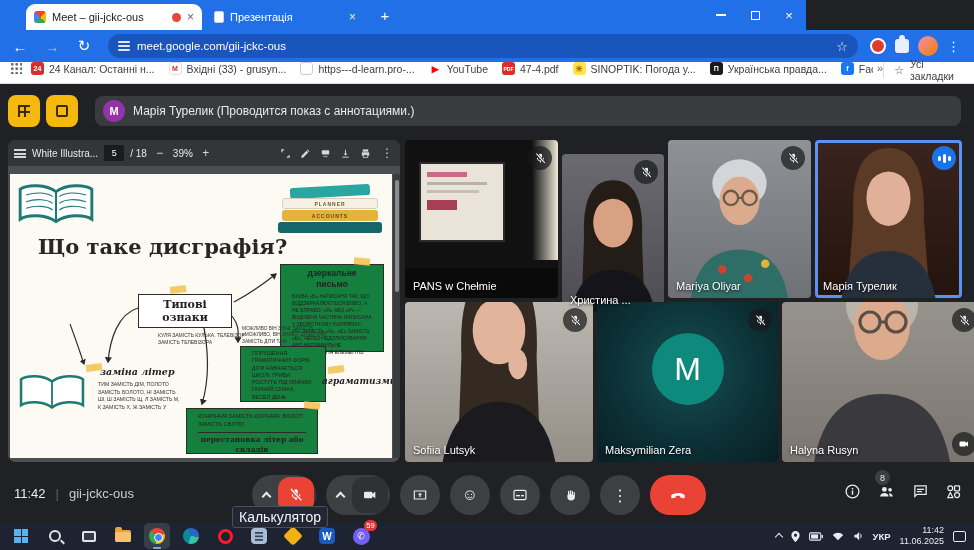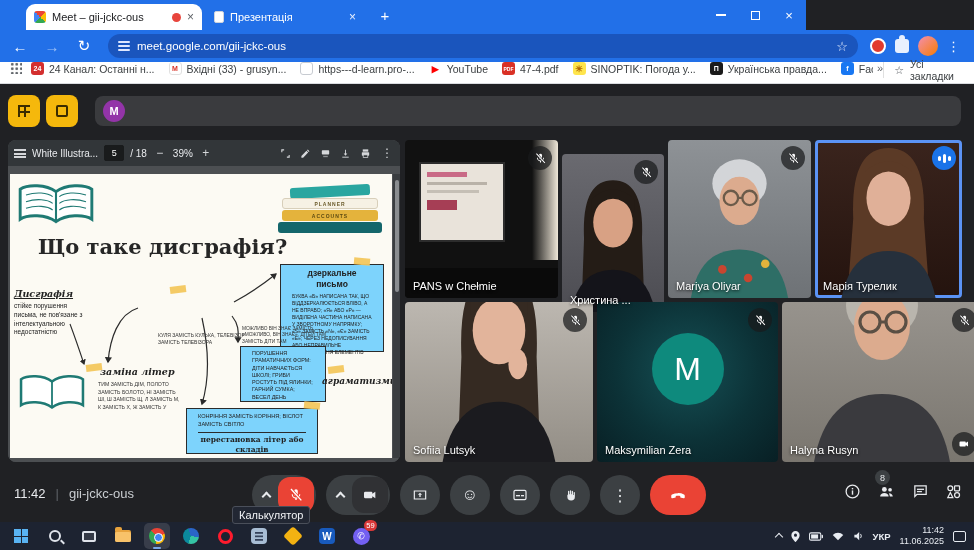--- a/index.html
+++ b/index.html
@@ -75,21 +75,21 @@
 .pdficons svg{display:block}
 .viewport{position:absolute;left:0;top:34px;width:392px;height:348px;background:#4c4f52}
 .slide{position:absolute;left:2px;top:0;width:382px;height:284px;background:#fcfaf3;overflow:hidden;color:#222}
 .vscroll{position:absolute;right:0;top:0;width:7px;height:284px;background:#3a3d40}
 .vthumb{position:absolute;left:1.5px;top:6px;width:4px;height:112px;border-radius:2px;background:#8a8d90}
 .hscroll{position:absolute;left:2px;bottom:2px;width:380px;height:7px;background:#3a3d40;border-radius:3px}
 .hthumb{position:absolute;left:58px;top:1.5px;width:190px;height:4px;border-radius:2px;background:#8a8d90}
 
 
 .slide-title{position:absolute;left:28px;top:60px;font-family:"DejaVu Serif",serif;font-weight:bold;font-size:21px;color:#262626}
-.box{position:absolute;border:1px solid #2b2b2b;background:#7dd3fc;padding:3px 11px;font-size:5.5px;line-height:1.35;text-transform:uppercase}
+.box{position:absolute;border:1px solid #2b2b2b;background:#15803d;padding:3px 11px;font-size:5.5px;line-height:1.35;text-transform:uppercase}
 .mirror-box{left:270px;top:90px;width:104px;height:88px}
 .mb-title{font-weight:bold;font-size:8.5px;text-transform:none;text-align:center;margin-bottom:2px}
 .mb-text{font-size:5px;line-height:1.4}
 .def-block{position:absolute;left:4px;top:114px;width:74px}
 .def-title{font-family:"DejaVu Serif",serif;font-style:italic;font-weight:bold;font-size:9.5px;text-decoration:underline;margin-bottom:3px}
 .def-text{font-size:6.5px;line-height:1.35}
 .signs{position:absolute;left:128px;top:120px;width:94px;padding:3px 0;border:1.5px solid #2b2b2b;background:#fff;text-align:center;font-family:"DejaVu Serif",serif;font-weight:bold;font-size:11px}
 .center-note{position:absolute;left:148px;top:158px;width:92px;font-size:5px;line-height:1.4;text-transform:uppercase;color:#333}
 .note2{position:absolute;left:232px;top:152px;width:86px;font-size:4.8px;line-height:1.35;text-transform:uppercase;color:#333}
 .replace-title{position:absolute;left:90px;top:192px;font-family:"DejaVu Serif",serif;font-style:italic;font-weight:bold;font-size:9.5px}
@@ -144,21 +144,21 @@
 .chev{width:7px;height:7px;border-left:2px solid #e8eaed;border-top:2px solid #e8eaed;transform:rotate(45deg);margin-top:3px}
 .micred{width:36px;height:36px;border-radius:12px;background:#ea4335;display:flex;align-items:center;justify-content:center}
 .camdark{width:36px;height:36px;border-radius:12px;background:#303134;display:flex;align-items:center;justify-content:center}
 .fbtn{width:40px;height:40px;border-radius:50%;background:#3c4043;display:flex;align-items:center;justify-content:center;font-size:16px}
 .endcall{width:56px;height:40px;border-radius:20px;background:#ea4335;display:flex;align-items:center;justify-content:center}
 .fright{position:absolute;right:12px;top:15px;display:flex;gap:16px;align-items:center}
 .fright svg{display:block}
 .pplbadge{position:absolute;right:84px;top:2px;width:15px;height:15px;border-radius:50%;background:#3c4043;color:#e8eaed;font-size:9px;display:flex;align-items:center;justify-content:center}
 
 
-.tooltip{position:absolute;left:232px;top:506px;background:#222733;border:1px solid #4a4f5a;color:#f1f3f6;font-size:11px;padding:2px 6px;border-radius:3px;z-index:50;white-space:nowrap}
+.tooltip{position:absolute;left:232px;top:506px;background:#222733;border:1px solid #4a4f5a;color:#f1f3f6;font-size:14px;padding:2px 6px;border-radius:3px;z-index:50;white-space:nowrap}
 
 
 .taskbar{position:absolute;left:0;top:522px;width:974px;height:28px;background:#1d2331;display:flex;align-items:center;padding-left:8px}
 .tbi{width:26px;height:26px;border-radius:5px;display:flex;align-items:center;justify-content:center;margin-right:8px;position:relative;flex:none}
 .tbi.active{background:rgba(255,255,255,.12)}
 .tbi.active:after{content:"";position:absolute;bottom:0;left:9px;width:8px;height:2px;border-radius:2px;background:#79a7e8}
 .winlogo{width:14px;height:14px;display:grid;grid-template-columns:6.5px 6.5px;grid-template-rows:6.5px 6.5px;gap:1px}
 .winlogo i{background:#59b3f2}
 .chromeico{width:16px;height:16px;border-radius:50%;background:conic-gradient(from -45deg,#ea4335 0 120deg,#fbbc04 120deg 235deg,#34a853 235deg 360deg);position:relative}
 .chromeico:after{content:"";position:absolute;left:4.5px;top:4.5px;width:7px;height:7px;border-radius:50%;background:#4285f4;border:1.2px solid #fff}
@@ -280,20 +280,21 @@
 
     <div class="ybtn" style="left:8px">
         <span class="ygrid"></span>
       </div>
     <div class="ybtn" style="left:46px">
         <span class="ypen"></span>
       </div>
 
     <div class="banner">
       <span class="banner-av">M</span>
+      <span>Марія Турелик (Проводится показ с аннотациями.)</span>
     </div>
 
     <div class="panel">
       <div class="pdfbar">
         <span class="hamb"></span>
         <span class="doctitle">White Illustra...</span>
         <input class="pagebox" readonly="" value="5" style="">
         <span>/ 18</span>
         <span class="zoomico">−</span>
         <span>39%</span>
@@ -352,25 +353,22 @@
             <div class="bk bk4"></div>
           </div>
 
           <div class="slide-title">Що таке дисграфія?</div>
 
           <div class="box mirror-box">
             <div class="mb-title">дзеркальне письмо</div>
             <div class="mb-text">БУКВА «Б» НАПИСАНА ТАК, ЩО ВІДДЗЕРКАЛЮЄТЬСЯ ВЛІВО, А НЕ ВПРАВО; «Я» АБО «Р» — ВИДІЛЕНА ЧАСТИНА НАПИСАНА У ЗВОРОТНОМУ НАПРЯМКУ; «S» ЗАМІСТЬ «N», «Є» ЗАМІСТЬ «Е»; ЧЕРЕЗ НЕДОПИСУВАННЯ АБО НЕПРАВИЛЬНЕ РОЗТАШУВАННЯ ЕЛЕМЕНТІВ</div>
           </div>
 
-          <div class="def-block">
-            <div class="def-title">Дисграфія</div>
-            <div class="def-text">стійке порушення письма, не пов'язане з інтелектуальною недостатністю</div>
-          </div>
-
+
+          <div class="signs">Типові ознаки</div>
           <div class="center-note">КУЛЯ ЗАМІСТЬ КУЛЬКА, ТЕЛЕВІЗОР ЗАМІСТЬ ТЕЛЕВІЗОРА</div>
           <div class="note2">МОЖЛИВО ВІН ЗНАЄ ЗАМІСТЬ «МОЖЛИВО, ВІН ЗНАЄ», ДІТЕЙ ТАМ ЗАМІСТЬ ДІТИ ТАМ</div>
 
           <div class="replace-title">заміна літер</div>
           <div class="replace-text">ТИМ ЗАМІСТЬ ДІМ, ПОЛОТО ЗАМІСТЬ БОЛОТО, НІ ЗАМІСТЬ ШІ, Ш ЗАМІСТЬ Щ, Л ЗАМІСТЬ М, К ЗАМІСТЬ Х, Ж ЗАМІСТЬ У</div>
 
           <div class="box grammar-box">ПОРУШЕННЯ ГРАМАТИЧНИХ ФОРМ: ДІТИ НАВЧАЄТЬСЯ ШКОЛІ; ГРИБИ РОСТУТЬ ПІД ЯЛИНКИ; ГАРНИЙ СУМКА; ВЕСЕЛ ДЕНЬ</div>
           <div class="grammar-label">аграматизми</div>
 
           <div class="box swap-box">

